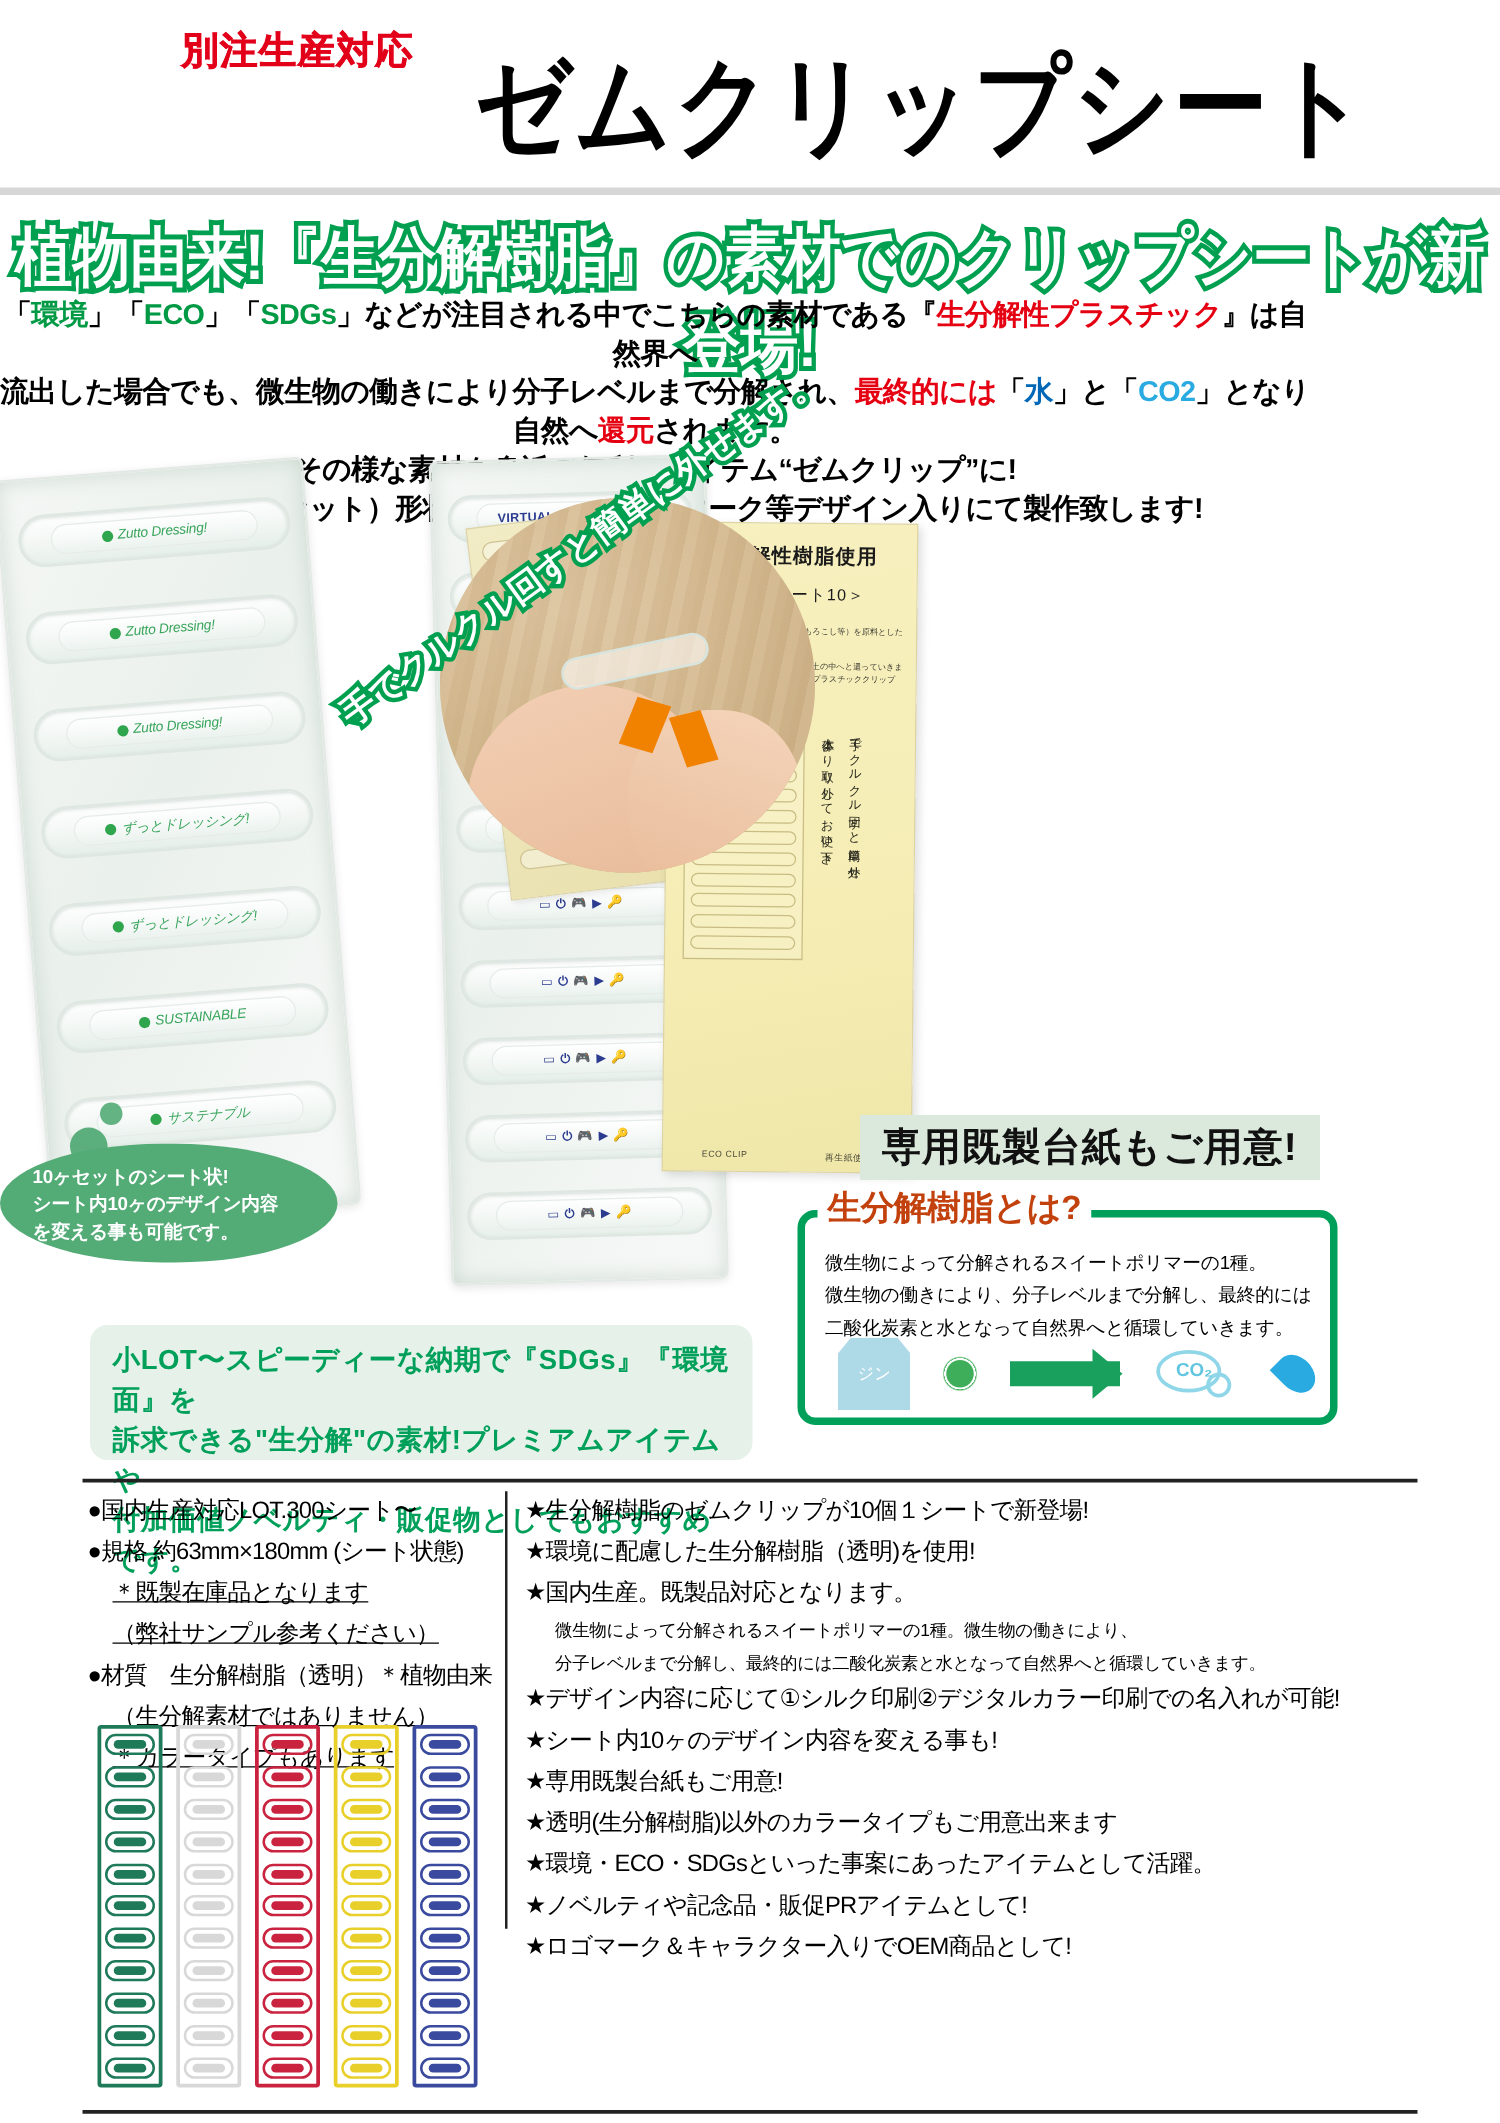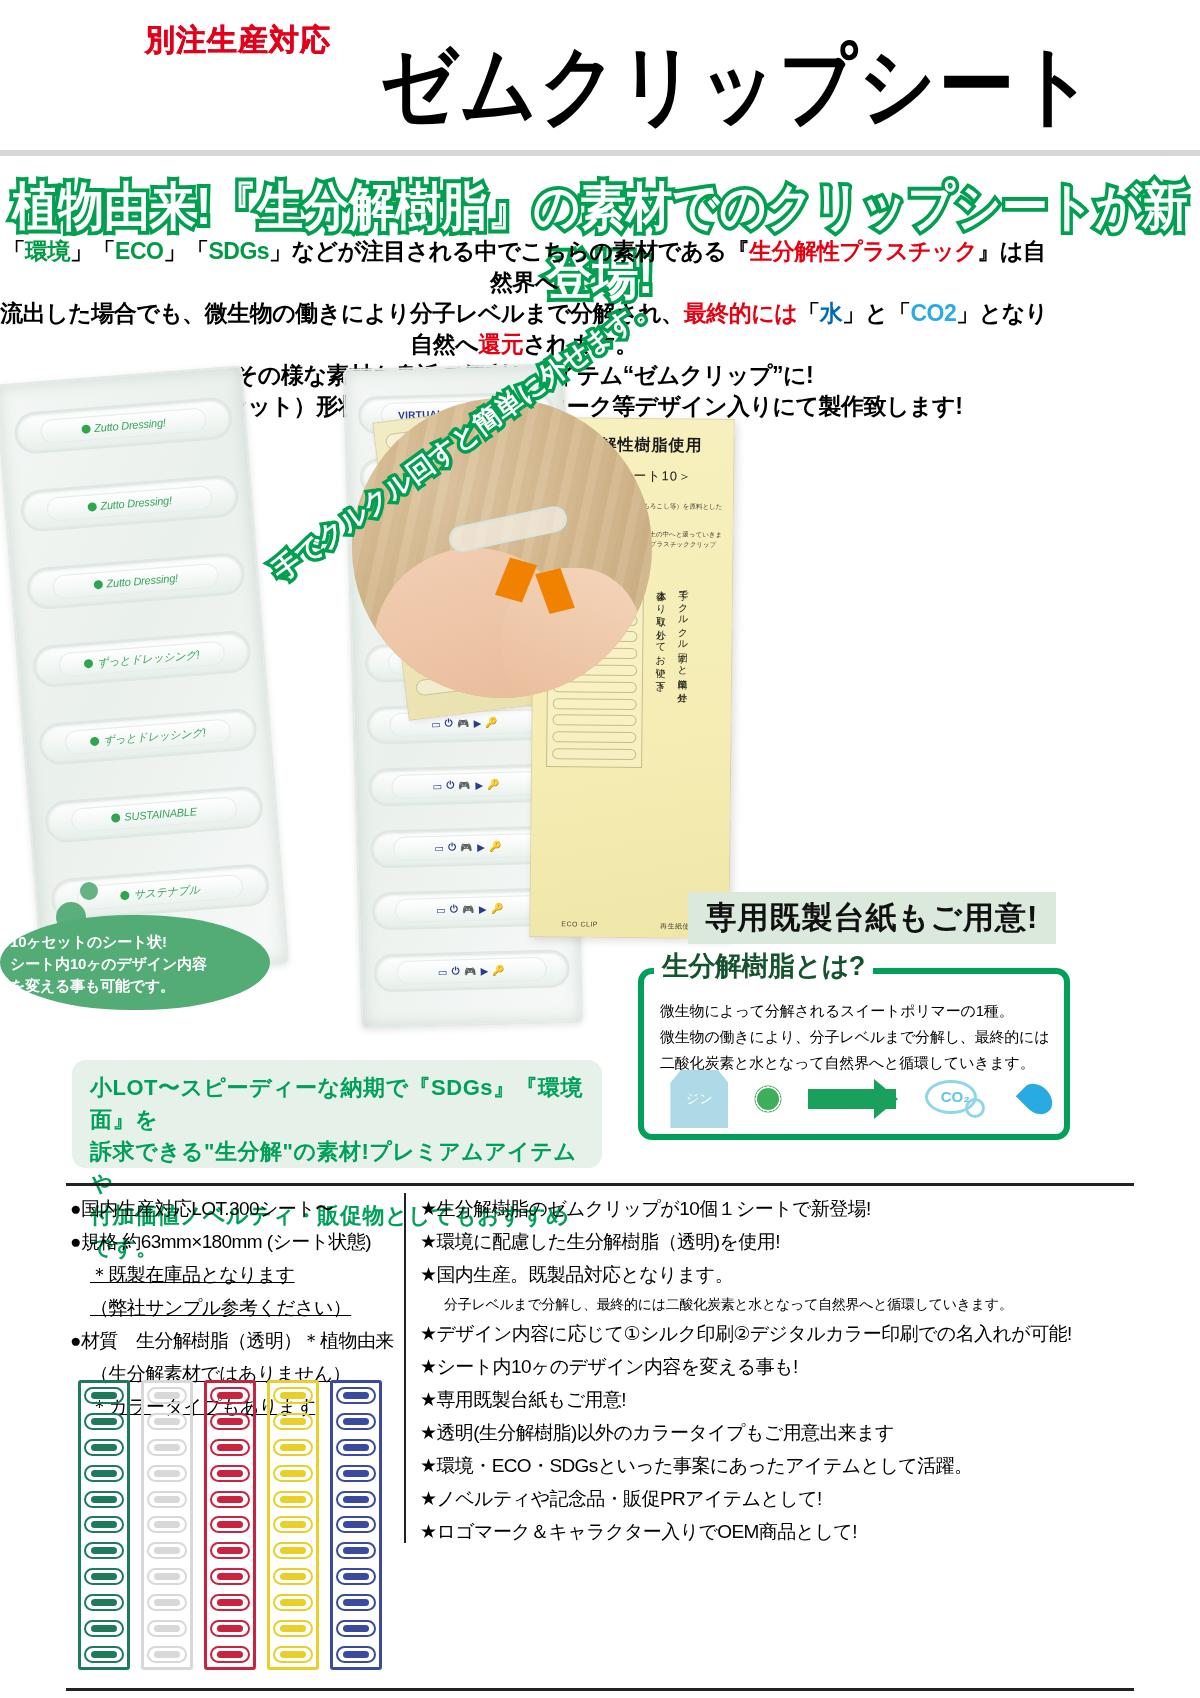--- a/index.html
+++ b/index.html
@@ -144,42 +144,42 @@
   .bs1 { left:390px; top:52px; width:160px; height:300px; transform:rotate(-7deg); }
   .bs-clip { position:absolute; left:10px; height:16px; width:86%; border:1px solid #cfc395; border-radius:8px;
      background:rgba(255,255,255,.35); display:flex; align-items:center; justify-content:center; }
   .bs-lbl { font-size:7px; color:#3b4590; font-weight:bold; letter-spacing:.2px; }
 
   
   .oval-callout {
     position:absolute; left:0px; top:555px; width:270px; height:95px;
     background:#53ab76; border-radius:50%/52%;
     color:#fff; font-size:15px; font-weight:bold; line-height:22px;
-    padding:16px 20px 0 10px; letter-spacing:-0.2px;
+    padding:16px 20px 0 26px; letter-spacing:-0.2px;
   }
   .dot { position:absolute; border-radius:50%; background:#53ab76; }
   .d1 { left:56px; top:542px; width:30px; height:30px; opacity:.95; }
   .d2 { left:38px; top:574px; width:36px; height:36px; opacity:.95; }
   .d3 { left:80px; top:522px; width:18px; height:18px; opacity:.9; }
 
   
   .badge-daishi {
     position:absolute; left:688px; top:892px; width:368px; height:52px;
     background:#dbe9dd; color:#111; font-size:31px; font-weight:bold;
     display:flex; align-items:center; justify-content:center; letter-spacing:1px;
   }
 
   
   .info-panel {
     position:absolute; left:638px; top:968px; width:432px; height:172px;
     border:6px solid #00a05a; border-radius:14px; background:#fff;
   }
   .info-title {
     position:absolute; left:10px; top:-26px; font-size:27px; font-weight:bold;
-    color:#14532d; background:#fff; padding:0 8px; letter-spacing:-0.5px;
+    color:#c2410c; background:#fff; padding:0 8px; letter-spacing:-0.5px;
     -webkit-text-stroke:5px #fff; paint-order:stroke fill;
   }
   .info-body { padding:24px 14px 0 16px; font-size:15px; line-height:26px; letter-spacing:-0.2px; }
   .info-icons {
     position:absolute; left:12px; bottom:4px; width:408px; height:62px;
     display:flex; align-items:center; justify-content:space-around;
   }
   .icon-bag { width:58px; height:58px; background:#aed9e6; clip-path:polygon(18% 0,82% 0,100% 22%,100% 100%,0 100%,0 22%); position:relative; }
   .icon-bag:after { content:"ジン"; position:absolute; inset:0; display:flex; align-items:center; justify-content:center; color:#fff; font-size:13px; }
   .germ { width:22px; height:22px; border-radius:50%; background:#3fae5a; position:relative; }
@@ -474,20 +474,21 @@
     <div class="ind1">＊既製在庫品となります</div>
     <div class="ind1">（弊社サンプル参考ください）</div>
     <div>●材質　生分解樹脂（透明）＊植物由来</div>
     <div class="ind1">（生分解素材ではありません）</div>
     <div class="ind1">＊カラータイプもあります</div>
   </div>
 <div class="star-list" id="starList">
     <div>★生分解樹脂のゼムクリップが10個１シートで新登場!</div>
     <div>★環境に配慮した生分解樹脂（透明)を使用!</div>
     <div>★国内生産。既製品対応となります。</div>
+    <div class="small">微生物によって分解されるスイートポリマーの1種。微生物の働きにより、</div>
     <div class="small">分子レベルまで分解し、最終的には二酸化炭素と水となって自然界へと循環していきます。</div>
     <div>★デザイン内容に応じて①シルク印刷②デジタルカラー印刷での名入れが可能!</div>
     <div>★シート内10ヶのデザイン内容を変える事も!</div>
     <div>★専用既製台紙もご用意!</div>
     <div>★透明(生分解樹脂)以外のカラータイプもご用意出来ます</div>
     <div>★環境・ECO・SDGsといった事案にあったアイテムとして活躍。</div>
     <div>★ノベルティや記念品・販促PRアイテムとして!</div>
     <div>★ロゴマーク＆キャラクター入りでOEM商品として!</div>
   </div>
 <div class="swatches" id="swatches">

